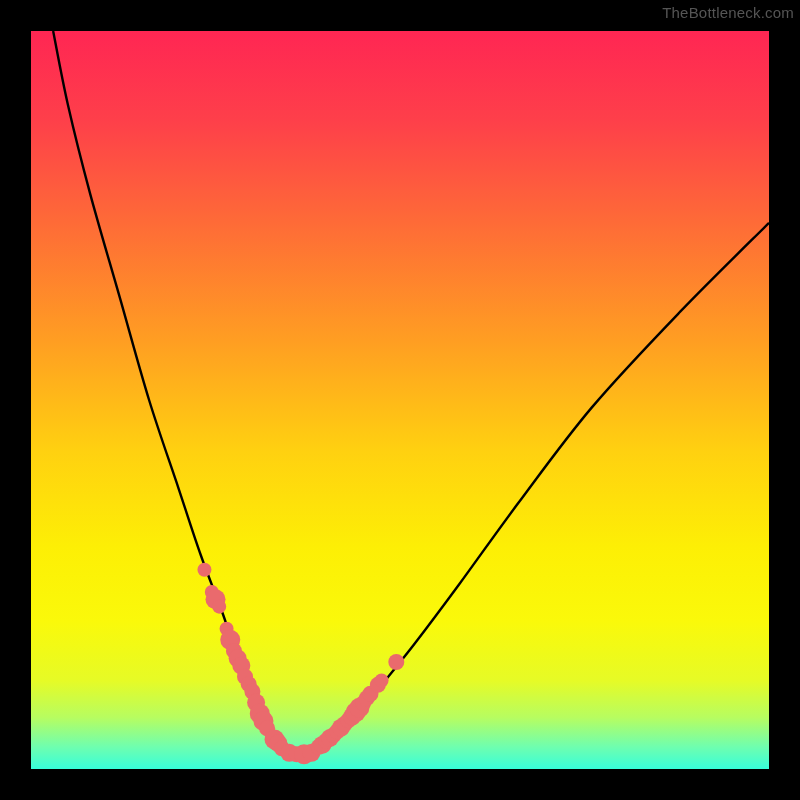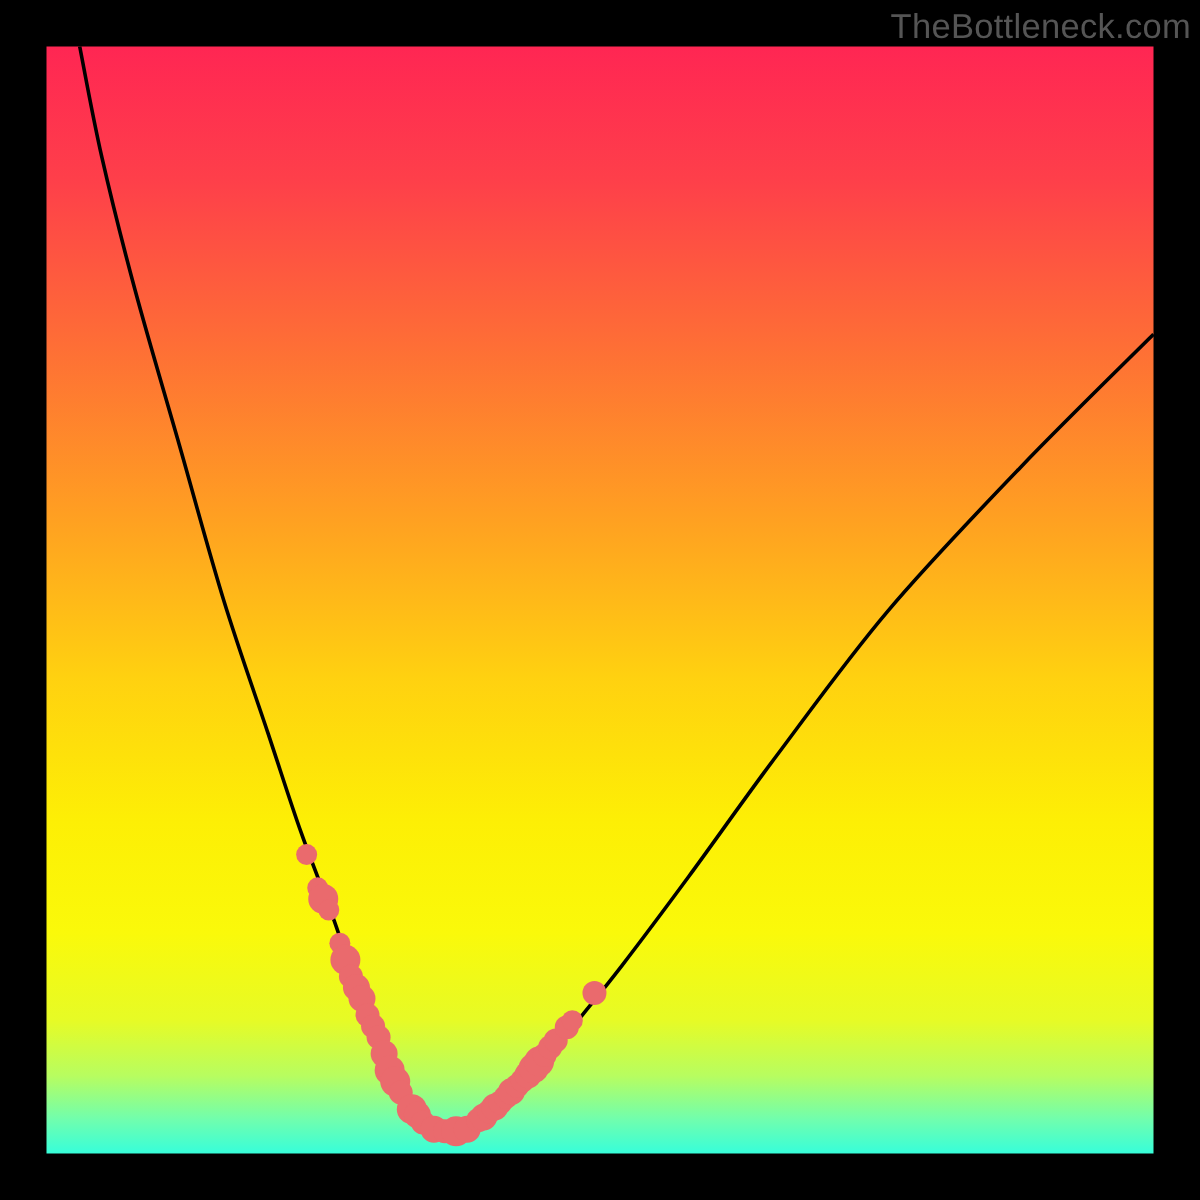--- a/index.html
+++ b/index.html
@@ -36,21 +36,21 @@
       #b7fd60 93%,
       #6ffeaf 97%,
       #37feda 100%
     );
   }
   .watermark {
     position: absolute;
     right: 6px;
     top: 4px;
     color: #555;
-    font-size: 23px;
+    font-size: 15px;
     letter-spacing: 0.2px;
   }
   svg.curve {
     position: absolute;
     left: 0;
     top: 0;
     width: 738px;
     height: 738px;
     overflow: visible;
   }

